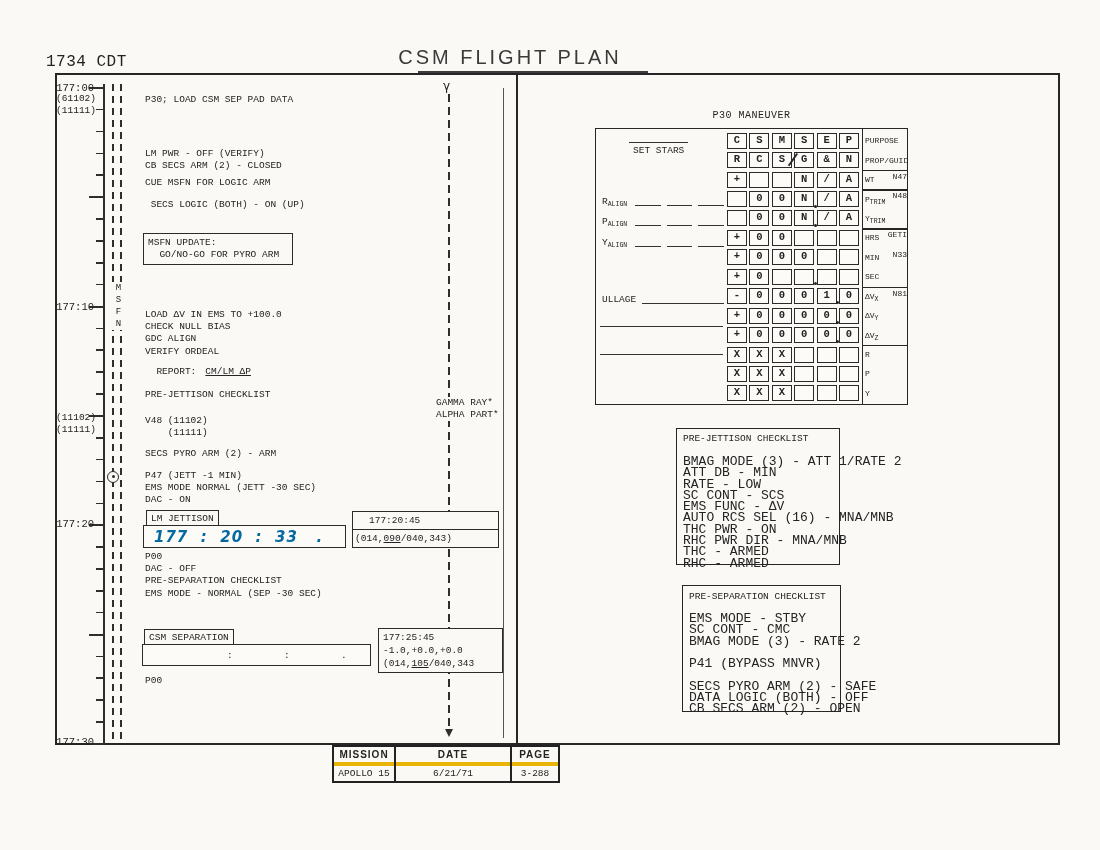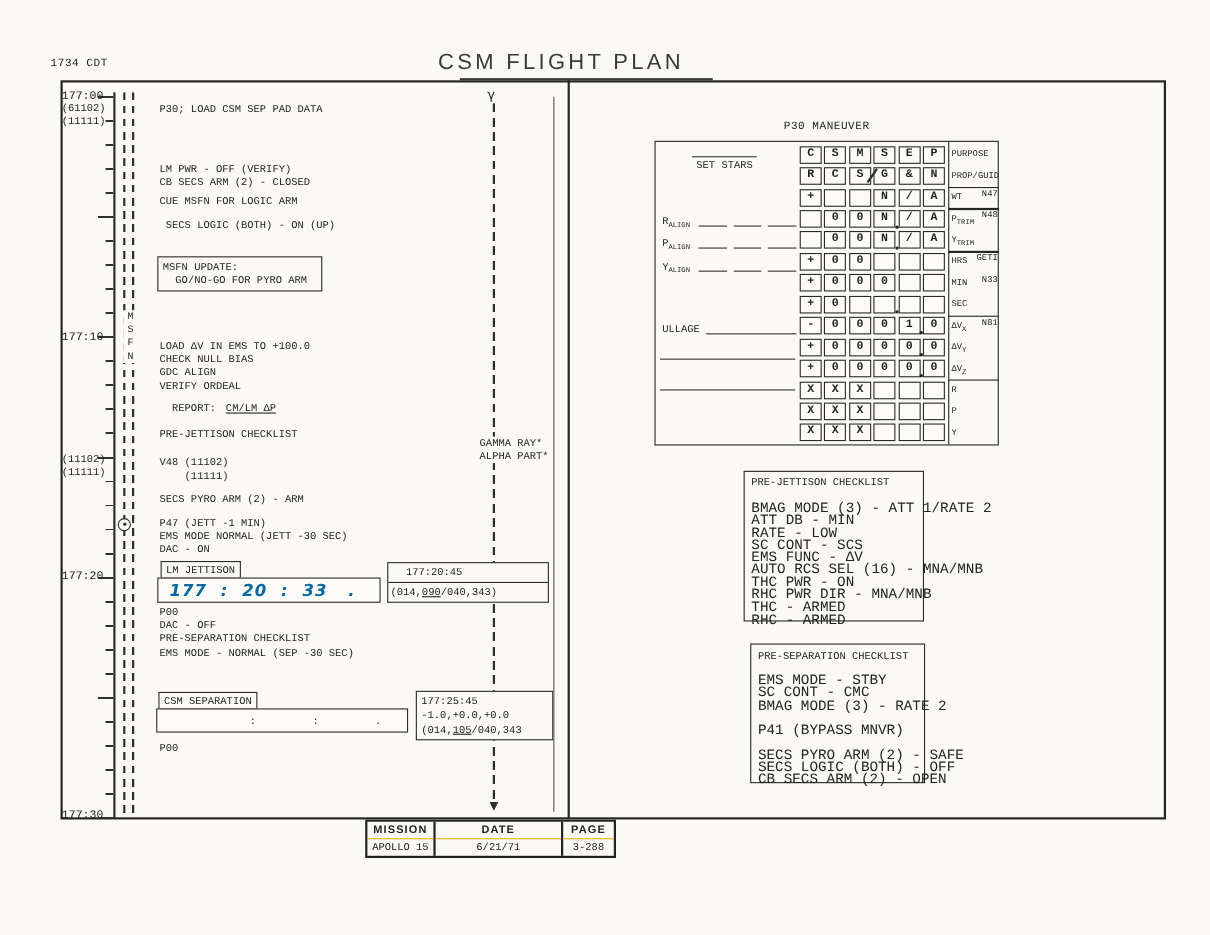--- a/index.html
+++ b/index.html
@@ -1,21 +1,21 @@
 <!DOCTYPE html>
 <html><head>
 <meta charset="utf-8">
 <style>
   html,body{margin:0;padding:0;}
   body{width:1100px;height:850px;background:#faf9f5;position:relative;overflow:hidden;
        font-family:"Liberation Mono","DejaVu Sans Mono",monospace;color:#232323;}
   .abs{position:absolute;}
   .pre{white-space:pre;}
   
-  #timestamp{left:46px;top:53px;font-size:10px;letter-spacing:.5px;}
+  #timestamp{left:46px;top:53px;font-size:16px;letter-spacing:.5px;}
   #page-title{left:330px;top:46px;width:360px;text-align:center;
     font-family:"Liberation Sans",sans-serif;font-size:20px;letter-spacing:3px;color:#3a3a3a;font-weight:500;}
   #title-underline{left:418px;top:71px;width:230px;height:2px;background:#3c3c3c;}
   
   #page-border{left:55px;top:73px;width:1005px;height:672px;border:2px solid #262626;box-sizing:border-box;}
   #main-divider{left:516px;top:73px;width:2px;height:672px;background:#262626;}
   #thin-line{left:503px;top:88px;width:1px;height:650px;background:#555;}
   
   #ruler{left:103px;top:84px;width:2px;height:660px;background:#2e2e2e;}
   #ticks-minor{left:96px;top:87px;width:7px;height:659px;
@@ -108,21 +108,21 @@
   #ps-box{left:682px;top:585px;width:159px;height:127px;padding:5px 0 0 6px;}
   .chk-title{font-size:9.5px;}
   .chk-lines{margin-top:10px;font-size:13px;}
   #ps-box .chk-lines{margin-top:9px;}
   .clline{height:11.3px;white-space:pre;}
   
   #footer-table{left:332px;top:745px;display:flex;border:2px solid #222;background:#faf9f5;}
   .fcol{border-right:2px solid #222;}
   .fcol:last-child{border-right:none;}
   .fhead{font-family:"Liberation Sans",sans-serif;font-weight:bold;font-size:10px;letter-spacing:1px;
-    height:15px;line-height:15px;text-align:center;border-bottom:1px solid #eab308;}
+    height:15px;line-height:15px;text-align:center;border-bottom:4px solid #eab308;}
   .fval{font-size:9.5px;height:15px;line-height:15px;text-align:center;white-space:pre;}
   .w0{width:60px;} .w1{width:154px;} .w2{width:114px;} .w3{width:46px;}
 </style>
 </head>
 <body>
 
 <div class="abs pre" id="timestamp">1734 CDT</div>
 <div class="abs" id="page-title">CSM FLIGHT PLAN</div>
 <div class="abs" id="title-underline"></div>
 
@@ -517,21 +517,21 @@
   <div class="chk-title">PRE-SEPARATION CHECKLIST</div>
   <div class="chk-lines">
 
   <div class="clline">EMS MODE - STBY</div>
       <div class="clline">SC CONT - CMC</div>
       <div class="clline">BMAG MODE (3) - RATE 2</div>
       <div class="clline"></div>
       <div class="clline">P41 (BYPASS MNVR)</div>
       <div class="clline"></div>
       <div class="clline">SECS PYRO ARM (2) - SAFE</div>
-      <div class="clline">SECS LOGIC (BOTH) - OFF</div>
+      <div class="clline">DATA LOGIC (BOTH) - OFF</div>
       <div class="clline">CB SECS ARM (2) - OPEN</div>
     </div>
 </div>
 
 <div class="abs" id="footer-table">
   <div class="fcol w0">
     <div class="fhead">MISSION</div>
     <div class="fval">APOLLO 15</div>
   </div>
   <div class="fcol w2">

